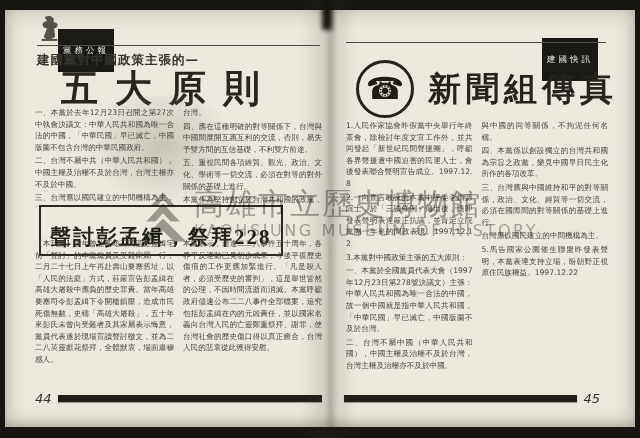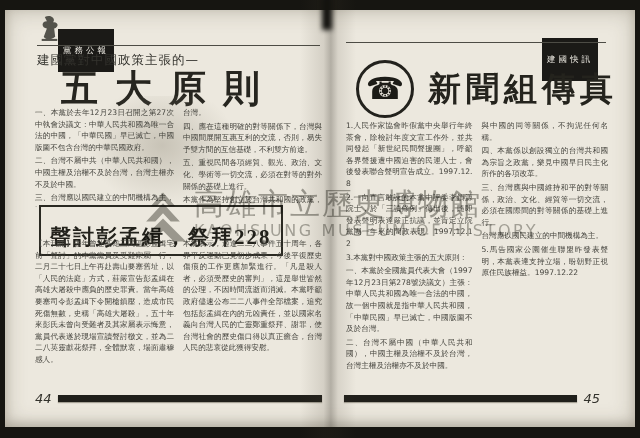--- a/index.html
+++ b/index.html
@@ -16,21 +16,21 @@
 
   .seal{position:absolute;left:12px;top:15px;width:22px;height:27px;opacity:.85;}
   .tag{position:absolute;background:#1b1a17;color:#efece4;font-size:8.5px;line-height:13px;
        padding:15px 5px;letter-spacing:3px;white-space:nowrap;}
   .tag-left{left:31px;top:29px;}
   .tag-right{right:10px;top:38px;}
   .rule{position:absolute;left:10px;right:4px;border-top:1.6px solid #4d4c45;}
   .rule-left{top:45px;}
   .rule-right{top:42px;left:4px;right:2px;}
 
-  .kicker{position:absolute;left:10px;top:52px;font-size:12.5px;letter-spacing:1px;color:#35342f;}
+  .kicker{position:absolute;left:10px;top:52px;font-size:12.5px;letter-spacing:1px;color:#35342f;font-weight:bold;}
   .big-title{position:absolute;left:34px;top:64px;font-family:"Liberation Serif","DejaVu Serif",serif;
        font-size:37px;font-weight:700;letter-spacing:17px;color:#26251f;white-space:nowrap;}
   .bleed{position:absolute;left:60px;top:96px;width:150px;height:110px;pointer-events:none;
        background:radial-gradient(ellipse at 50% 45%,rgba(150,144,128,.42),rgba(150,144,128,0) 70%);}
 
   .cols{position:absolute;display:flex;gap:9px;}
   .col{flex:1;font-size:7.6px;line-height:11.6px;color:#45443e;text-align:justify;
        word-break:break-all;filter:blur(.18px);}
   .col p{margin:0 0 2px 0;text-indent:0;}
   .principles{left:8px;top:107px;right:2px;height:100px;overflow:hidden;}

